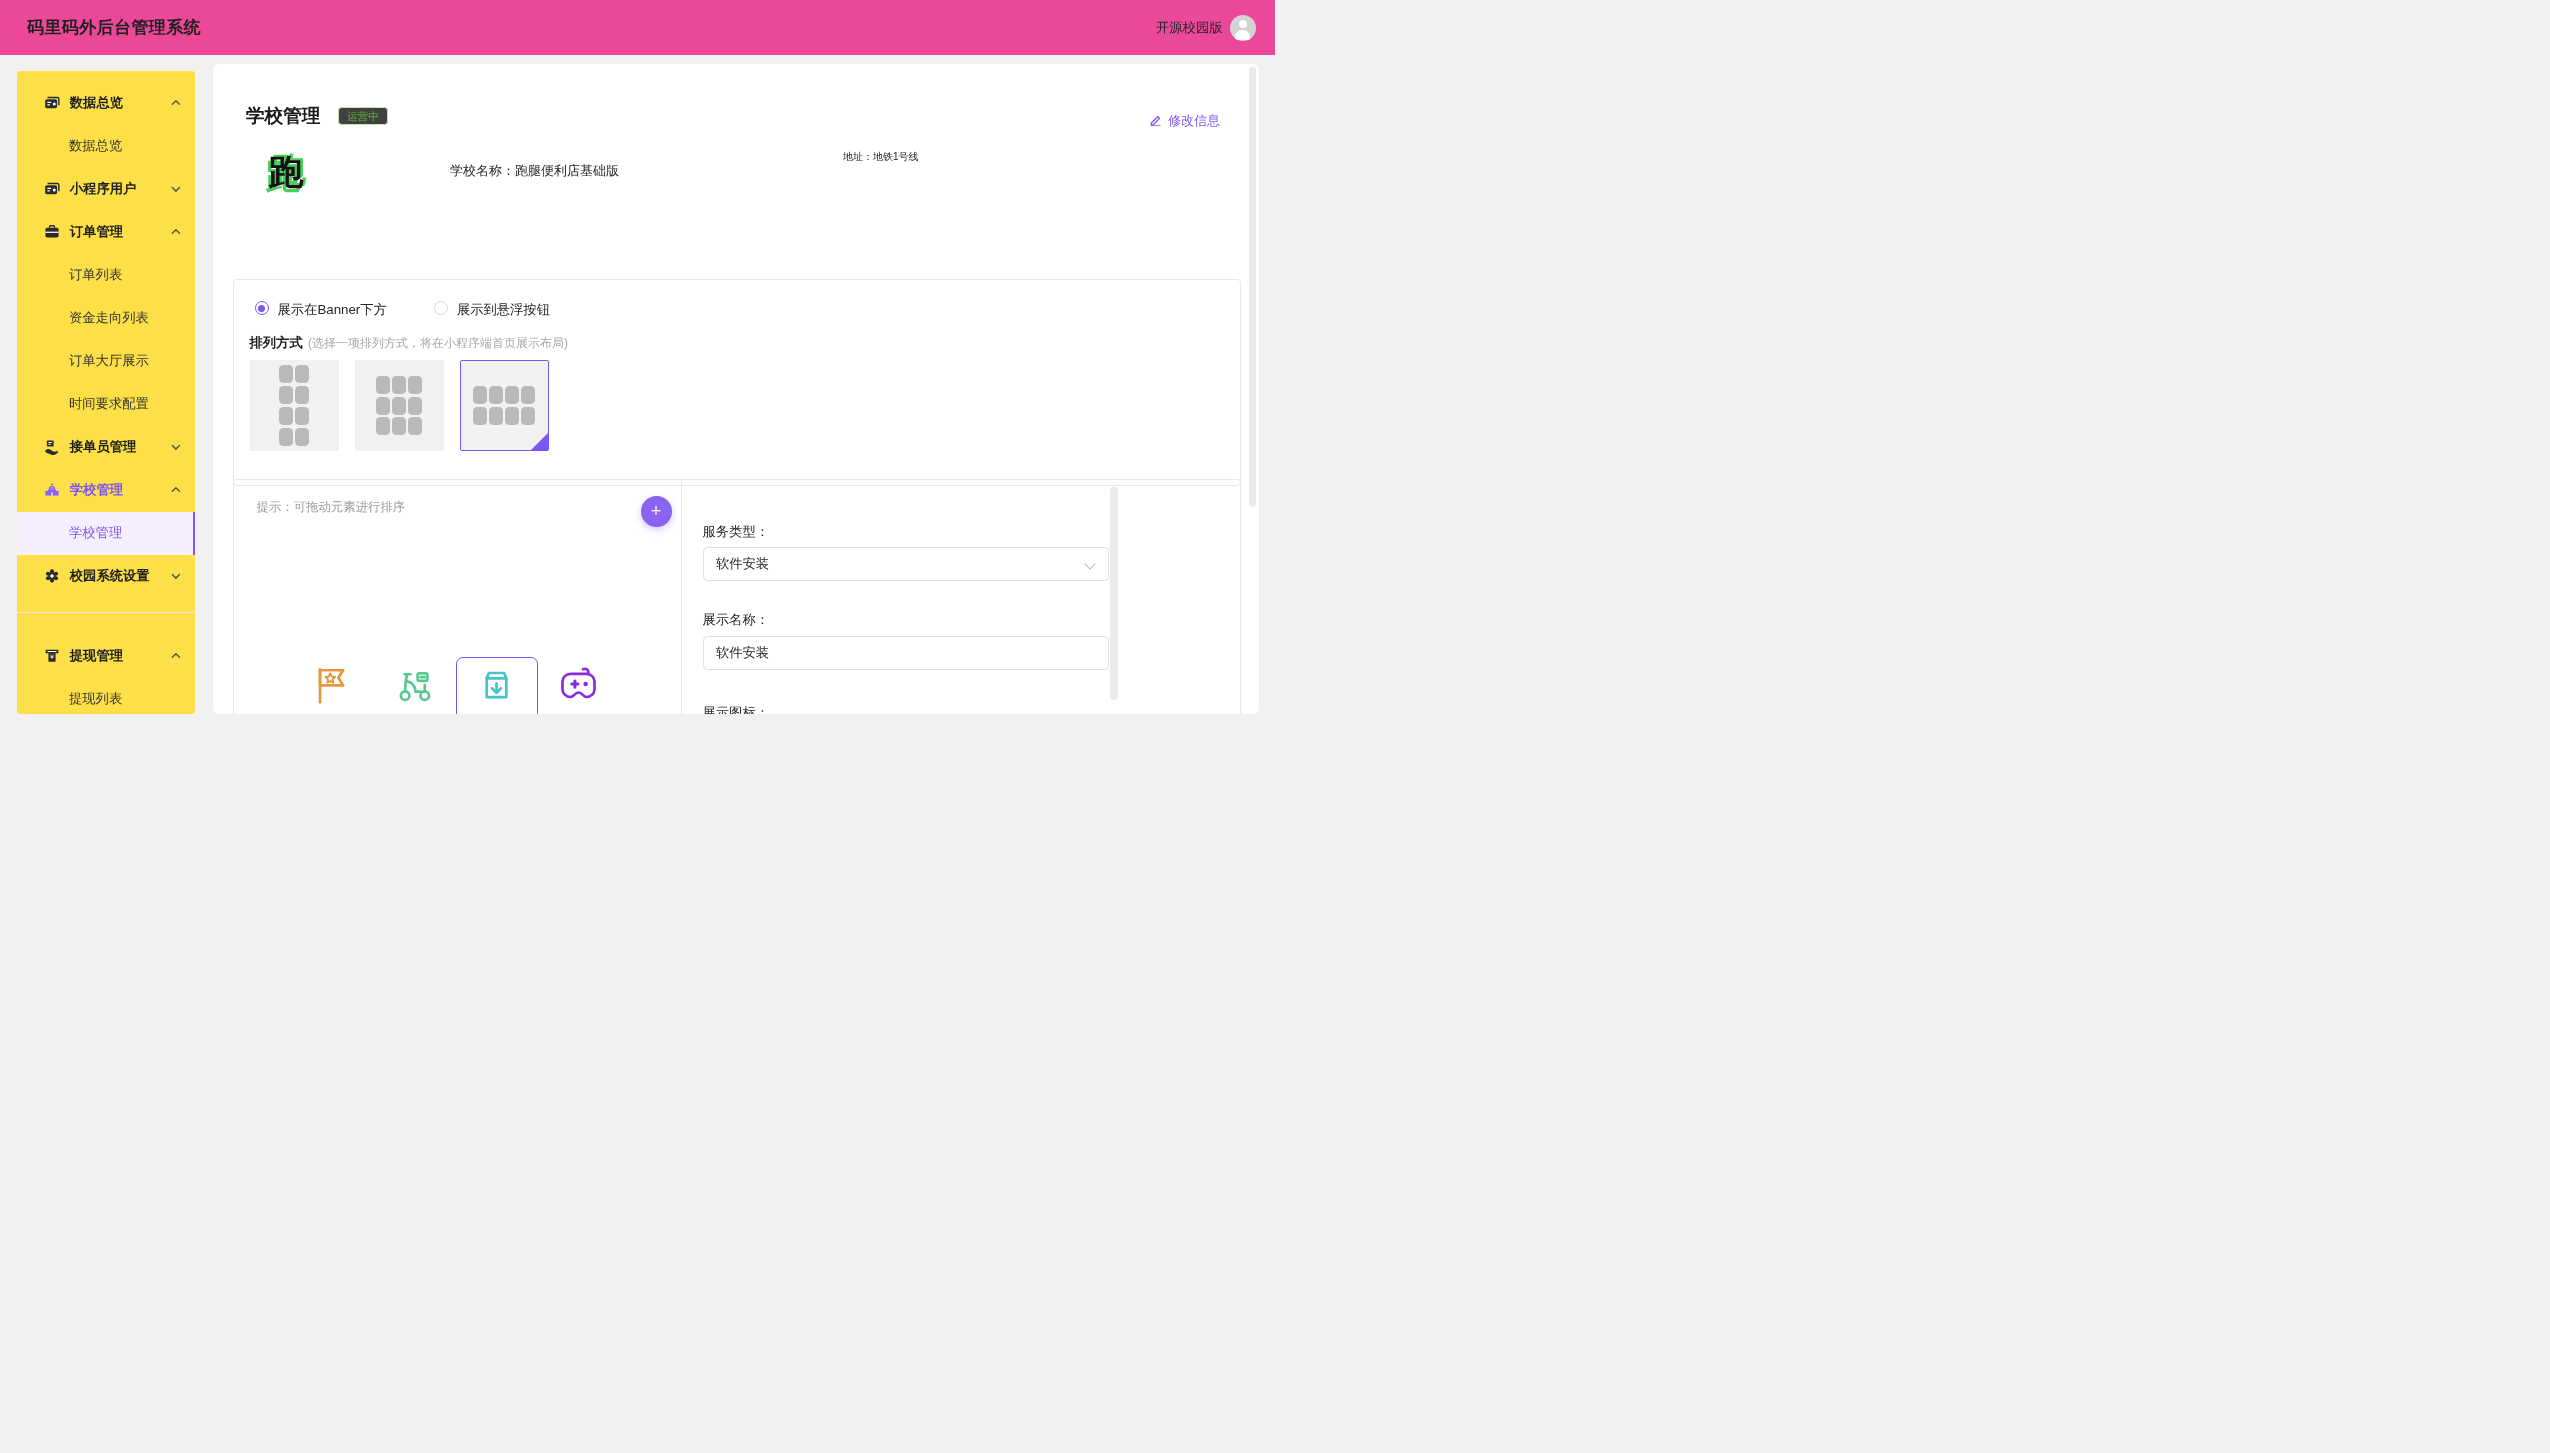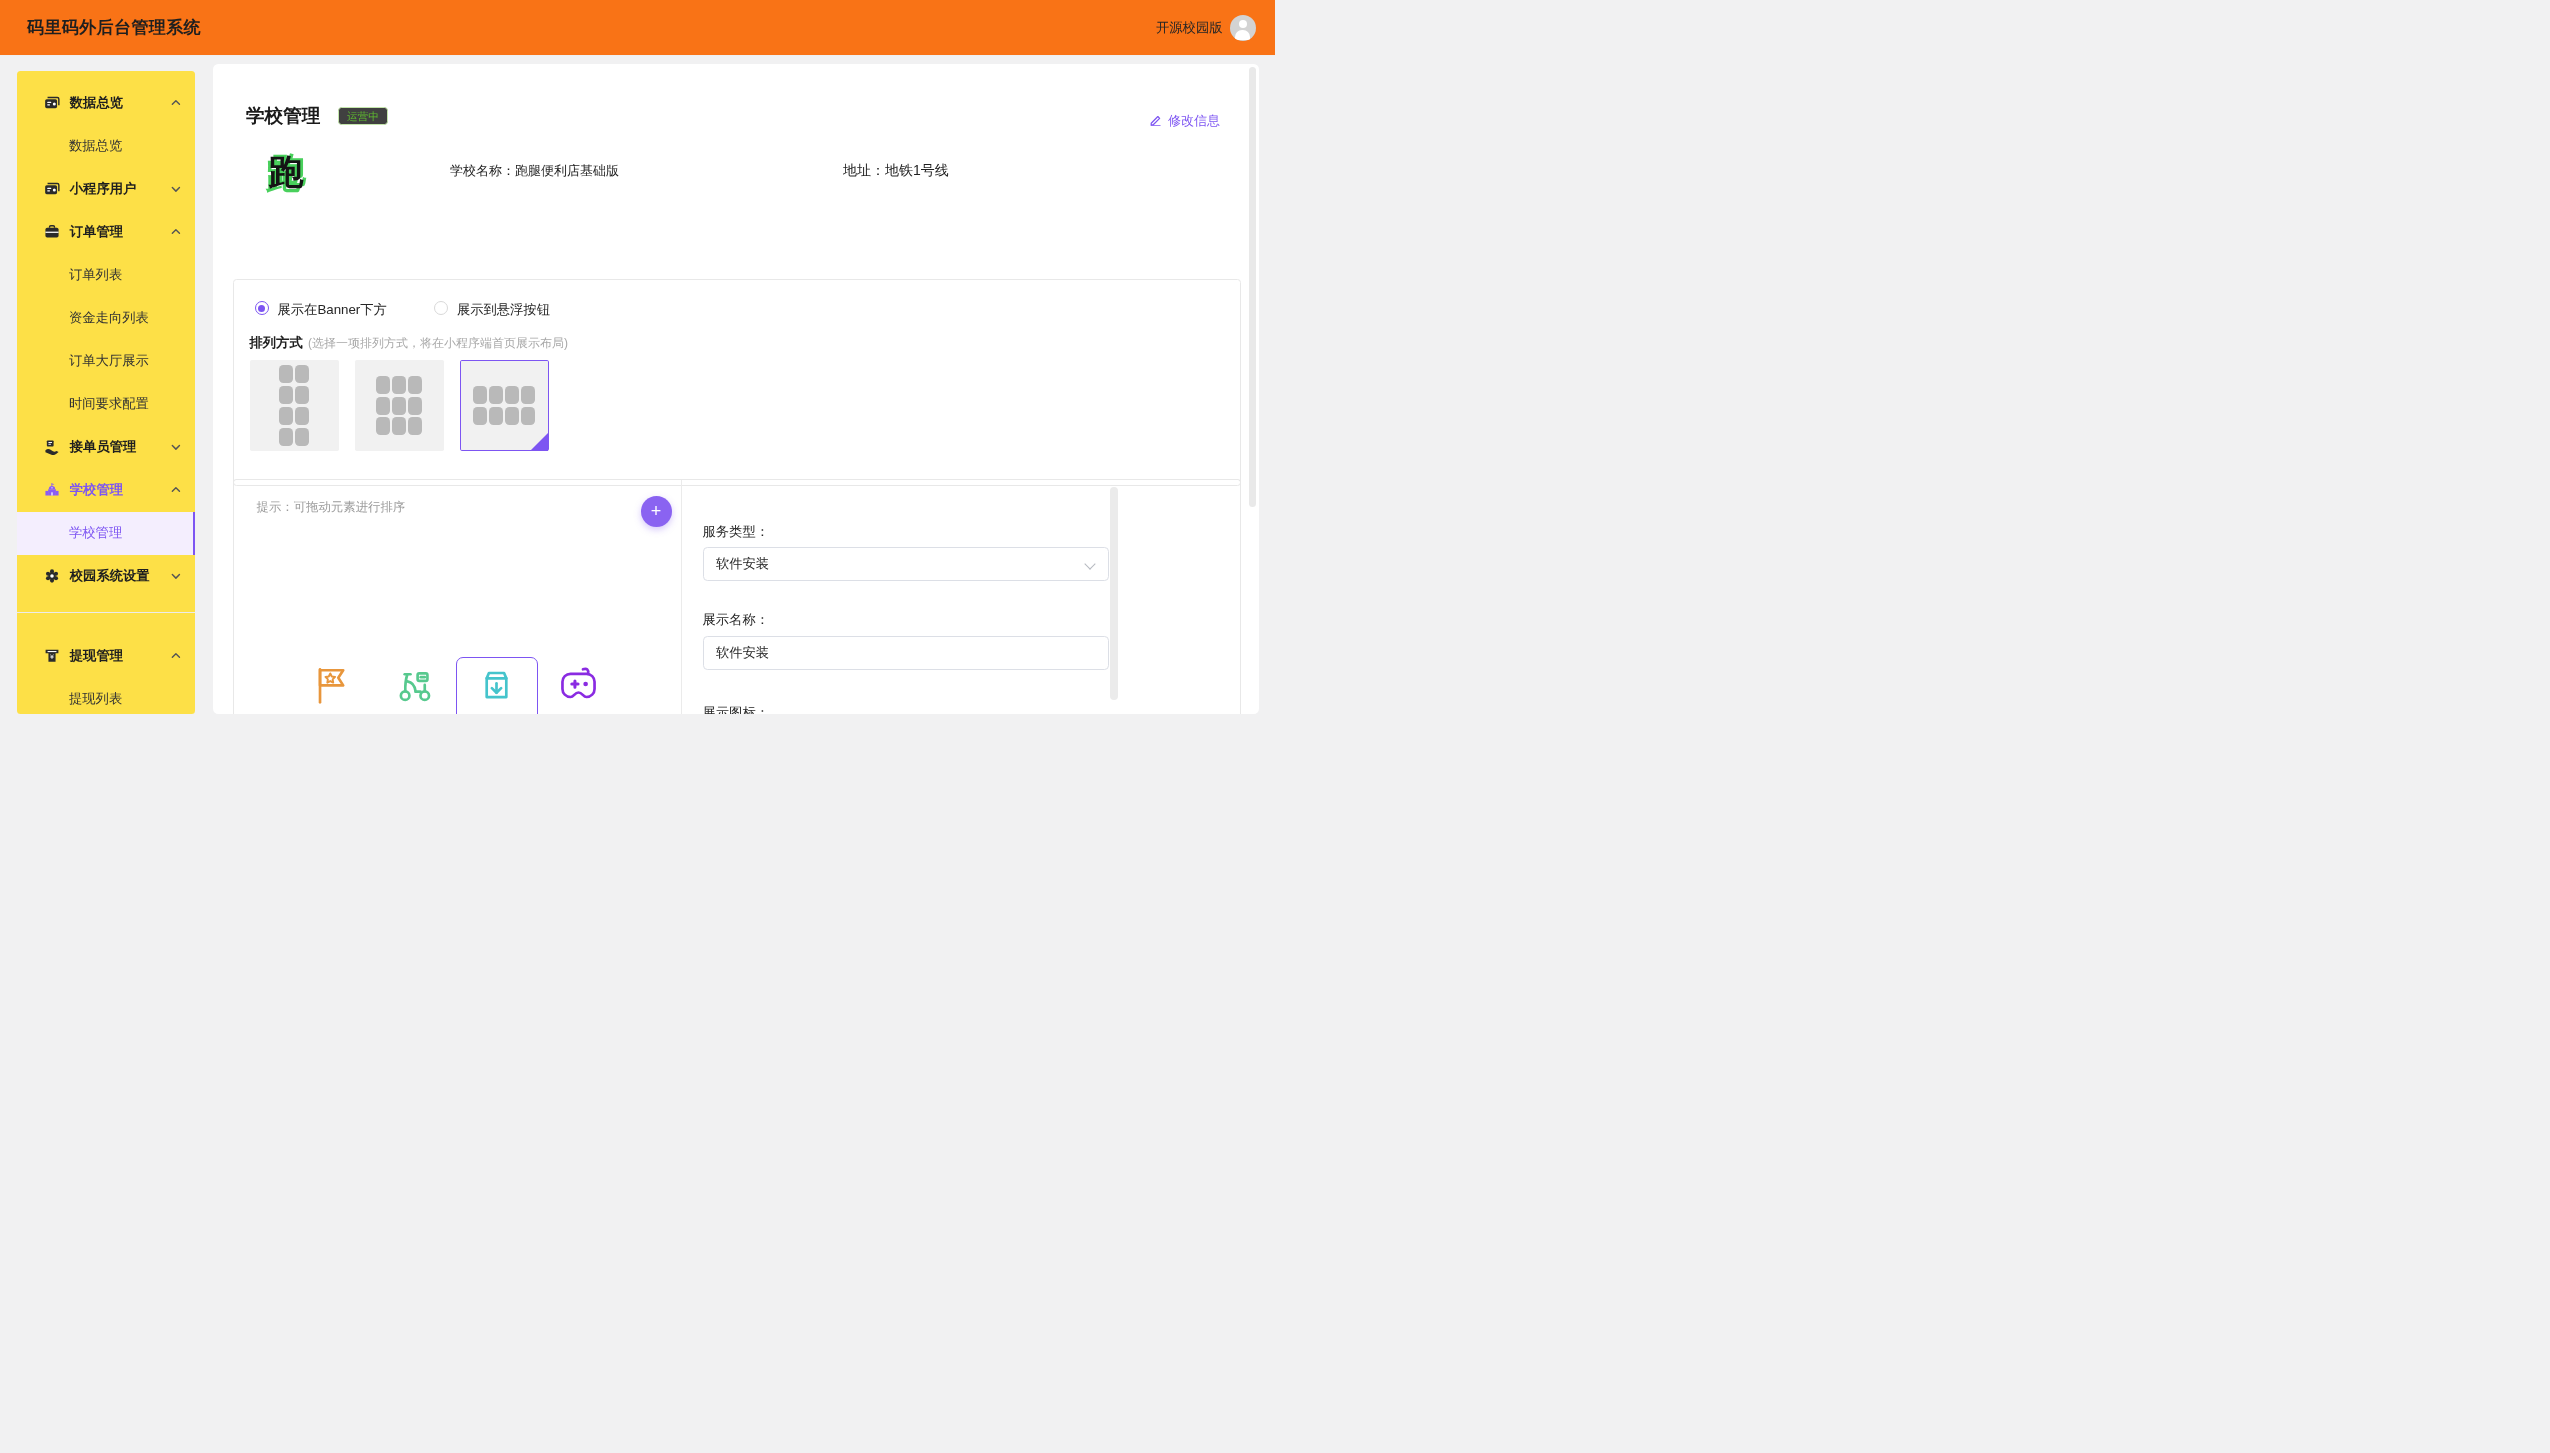--- a/index.html
+++ b/index.html
@@ -1,21 +1,21 @@
 <!DOCTYPE html>
 <html style="font-size:14px"><head>
 <meta charset="utf-8">
 <style>
   * { margin:0; padding:0; box-sizing:border-box; }
   html,body { width:1275px; height:727px; overflow:hidden; }
   body { font-family:"Liberation Sans","DejaVu Sans",sans-serif; background:#f1f1f2; color:#262626; }
   #app { position:relative; width:1275px; height:727px; }
 
   
-  .header { position:absolute; left:0; top:0; width:1275px; height:56px; background:#f97316; border-bottom:0.9px solid #efefef; display:flex; align-items:center; justify-content:space-between; padding:0 19.5px 0 27px; z-index:5; }
+  .header { position:absolute; left:0; top:0; width:1275px; height:56px; background:#ec4899; border-bottom:0.9px solid #efefef; display:flex; align-items:center; justify-content:space-between; padding:0 19.5px 0 27px; z-index:5; }
   .app-title { font-size:17px; font-weight:700; color:#1f1f1f; letter-spacing:0.4px; }
   .header-right { display:flex; align-items:center; gap:7px; }
   .edition { font-size:13.3px; color:#262626; }
   .avatar { width:26px; height:26px; border-radius:50%; background:#d3d3d3; position:relative; overflow:hidden; }
   .avatar::before { content:""; position:absolute; left:9px; top:5.3px; width:8px; height:8px; border-radius:50%; background:#fff; }
   .avatar::after { content:""; position:absolute; left:5.3px; top:15px; width:15px; height:10.6px; border-radius:7px 7px 0 0; background:#fff; }
 
   
   .sidebar { position:absolute; left:17px; top:71px; width:178px; height:643px; background:#fde047; border-radius:3.5px; overflow:hidden; padding-top:10.6px; }
   .side-item { height:43px; display:flex; align-items:center; cursor:pointer; position:relative; }
@@ -32,21 +32,21 @@
   .main-card { position:absolute; left:213px; top:64px; width:1046px; height:650px; background:#fff; border-radius:5.3px; overflow:hidden; }
   .card-scrollbar { position:absolute; right:3.5px; top:2.7px; width:6.2px; height:440px; background:#e9e9e9; border-radius:3.5px; }
 
   .page-title { position:absolute; left:33px; top:39px; font-size:18.6px; font-weight:700; color:#1a1a1a; }
   .status-badge { position:absolute; left:125px; top:43px; font-size:10.6px; color:#5fbf2e; background:#404040; border:0.9px solid #c4e6ab; border-radius:3.5px; padding:2.7px 8px; line-height:1; }
   .edit-link { position:absolute; right:39px; top:48px; display:flex; align-items:center; gap:6px; color:#7d55f2; font-size:13px; cursor:pointer; }
 
   .school-logo { position:absolute; left:51px; top:86px; width:44px; height:43px; display:flex; align-items:center; justify-content:center; }
   .school-logo span { font-size:35px; font-weight:900; color:#141414; text-shadow:-2.7px 3.5px 0 #49d05c, 2.7px -1.8px 0 #49d05c; line-height:1; }
   .school-name { position:absolute; left:237px; top:98px; font-size:13px; color:#1f1f1f; }
-  .school-address { position:absolute; left:630px; top:98px; font-size:14px; color:#1f1f1f; }
+  .school-address { position:absolute; left:630px; top:86px; font-size:10px; color:#1f1f1f; }
 
   .tabs { position:absolute; left:34px; top:172px; width:994px; height:30px; border-bottom:0.9px solid #e6e6e6; display:flex; }
   .tab { font-size:13.8px; color:#2b2b2b; margin-right:57px; padding-bottom:12.4px; position:relative; cursor:pointer; }
   .tab.active { color:#7d55f2; font-weight:600; }
   .tab.active::after { content:""; position:absolute; left:0; right:0; bottom:-0.9px; height:2.7px; background:#7d55f2; border-radius:1.8px; }
 
   
   .section-box { position:absolute; left:19.5px; top:215px; width:1008px; height:207px; border:0.9px solid #e8e8e8; border-radius:3.5px; }
   .radio-row { position:absolute; left:21px; top:21px; display:flex; align-items:flex-start; }
   .radio { width:14px; height:14px; border-radius:50%; position:relative; margin-right:9px; flex:0 0 14px; cursor:pointer; }

